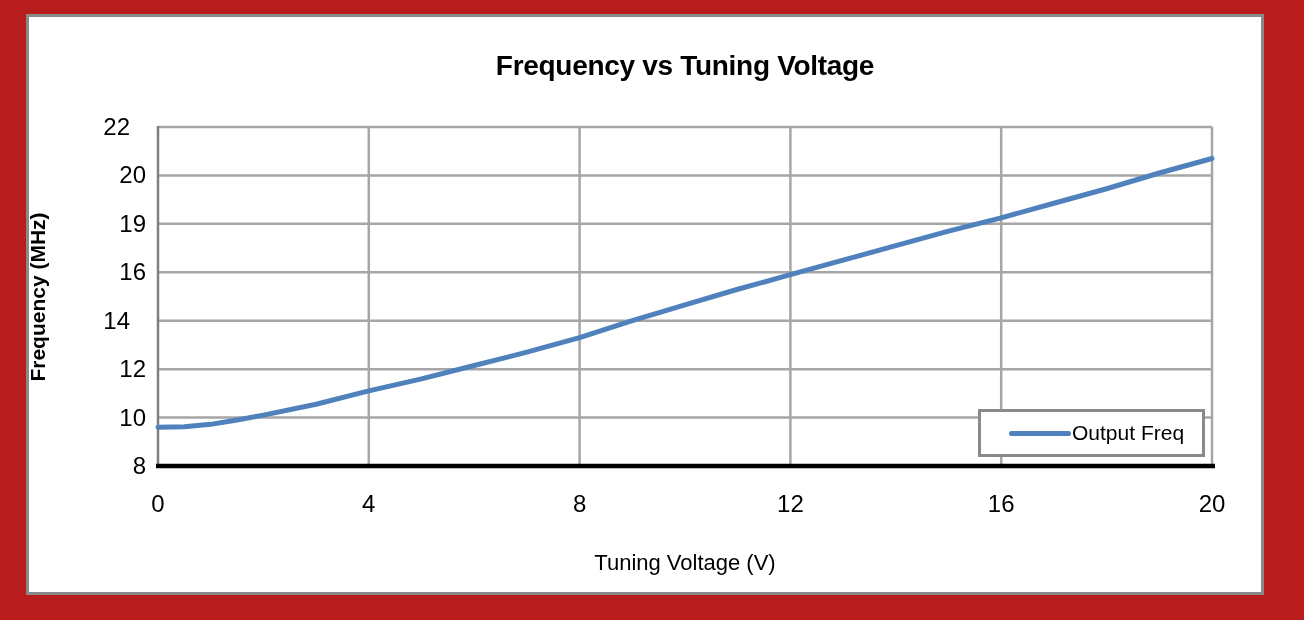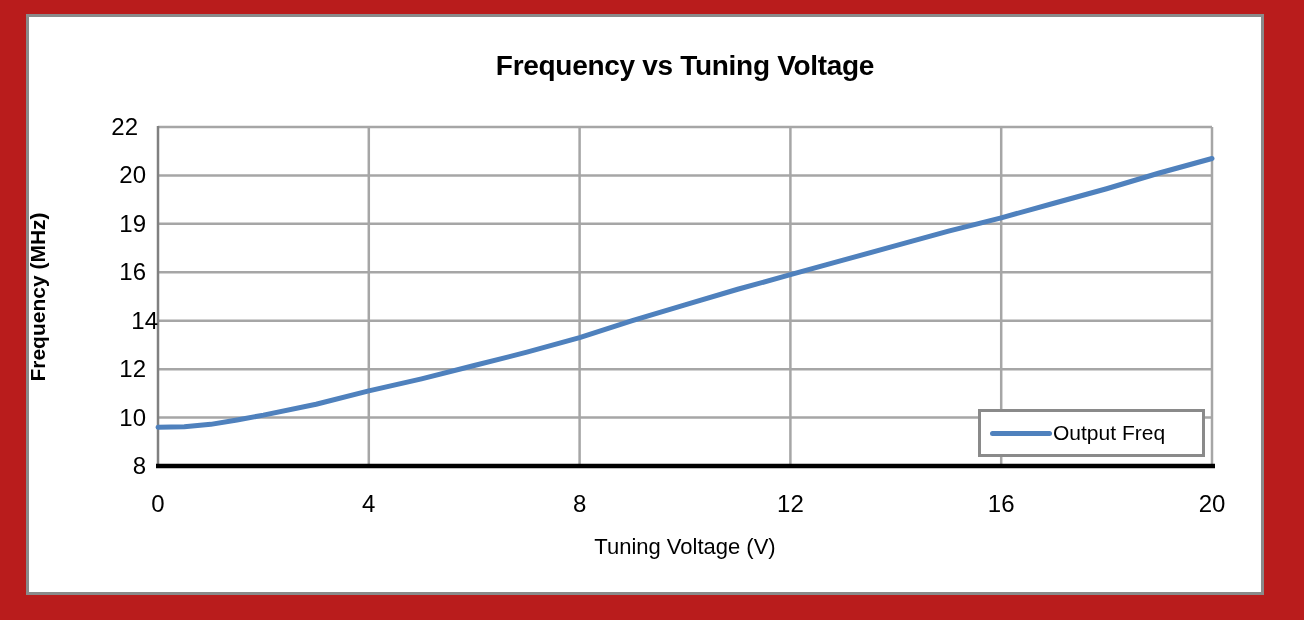--- a/index.html
+++ b/index.html
@@ -15,30 +15,30 @@
     position:absolute;left:158px;top:50px;width:1054px;
     text-align:center;font-size:28px;font-weight:bold;letter-spacing:-0.3px;
   }
   #plot-svg{position:absolute;left:0;top:0;}
   .y-axis-title{
     position:absolute;left:-92px;top:284px;width:260px;height:26px;
     transform:rotate(-90deg);transform-origin:center;
     text-align:center;font-size:21px;font-weight:bold;line-height:26px;
   }
   .x-axis-title{
-    position:absolute;left:158px;top:534px;width:1054px;
+    position:absolute;left:158px;top:550px;width:1054px;
     text-align:center;font-size:22px;
   }
   .tick-label{position:absolute;font-size:24px;line-height:28px;}
   .y-tick{width:82px;text-align:right;}
   .x-tick{width:90px;text-align:center;}
   .legend-box{
     position:absolute;left:978px;top:409px;width:227px;height:48px;
     border:3px solid #8a8a8a;background:#fff;box-sizing:border-box;
-    display:flex;align-items:center;padding-left:9px;
+    display:flex;align-items:center;padding-left:28px;
   }
   .legend-swatch{width:62px;height:5px;border-radius:3px;flex:none;}
   .legend-label{font-size:21px;margin-left:1px;white-space:nowrap;}
 </style>
 </head>
 <body>
 
 <div id="stage">
   <div class="chart-frame"></div>
 
@@ -59,25 +59,25 @@
       <line x1="1212" y1="127" x2="1212" y2="466" stroke="#A6A6A6" stroke-width="2.5"></line>
       <line x1="158" y1="126" x2="158" y2="468" stroke="#808080" stroke-width="2.5"></line>
       <line x1="156" y1="466" x2="1215" y2="466" stroke="#000000" stroke-width="4.5"></line>
       <polyline points="158,427.25714285714287 184.35,426.77285714285716 210.7,424.3514285714285 237.05,419.99285714285713 263.4,415.15000000000003 316.1,404.25357142857143 368.8,390.9357142857143 421.5,378.8285714285714 474.2,365.5107142857143 526.9,352.1928571428572 579.6,337.6642857142857 632.3,320.7142857142857 685,304.975 737.7,289.23571428571427 790.4,274.70714285714286 843.1,260.17857142857144 895.8,245.64999999999995 948.5,231.12142857142857 1001.2,217.80357142857144 1053.9,203.27499999999998 1106.6,188.74642857142857 1159.3,173.0071428571428 1212,158.47857142857146" fill="none" stroke="#4F81BD" stroke-width="5" stroke-linecap="round" stroke-linejoin="round"></polyline>
     </svg>
 
   <div id="tick-layer">
       <div class="tick-label y-tick" style="left: 64px; top: 452px;">8</div>
       <div class="tick-label y-tick" style="left: 64px; top: 403.571px;">10</div>
       <div class="tick-label y-tick" style="left: 64px; top: 355.143px;">12</div>
-      <div class="tick-label y-tick" style="left: 76px; top: 306.714px;">14</div>
+      <div class="tick-label y-tick" style="left: 48px; top: 306.714px;">14</div>
       <div class="tick-label y-tick" style="left: 64px; top: 258.286px;">16</div>
       <div class="tick-label y-tick" style="left: 64px; top: 209.857px;">19</div>
       <div class="tick-label y-tick" style="left: 64px; top: 161.429px;">20</div>
-      <div class="tick-label y-tick" style="left: 56px; top: 113px;">22</div>
+      <div class="tick-label y-tick" style="left: 48px; top: 113px;">22</div>
       <div class="tick-label x-tick" style="left: 113px; top: 490px;">0</div>
       <div class="tick-label x-tick" style="left: 323.8px; top: 490px;">4</div>
       <div class="tick-label x-tick" style="left: 534.6px; top: 490px;">8</div>
       <div class="tick-label x-tick" style="left: 745.4px; top: 490px;">12</div>
       <div class="tick-label x-tick" style="left: 956.2px; top: 490px;">16</div>
       <div class="tick-label x-tick" style="left: 1167px; top: 490px;">20</div>
     </div>
 
   <div class="y-axis-title">Frequency (MHz)</div>
   <div class="x-axis-title">Tuning Voltage (V)</div>

